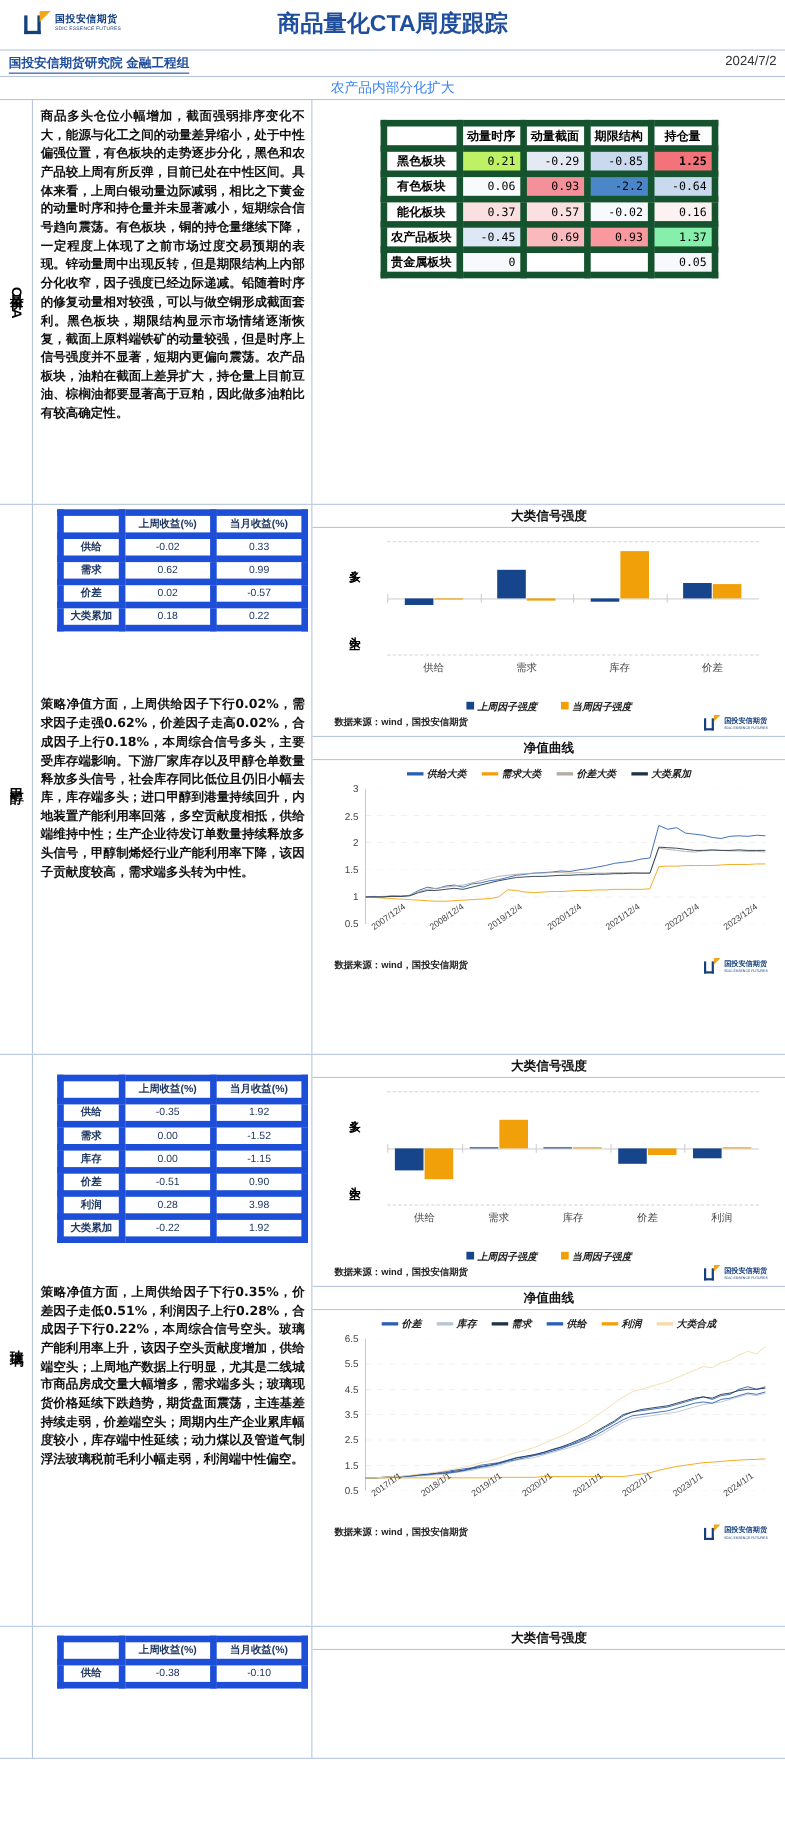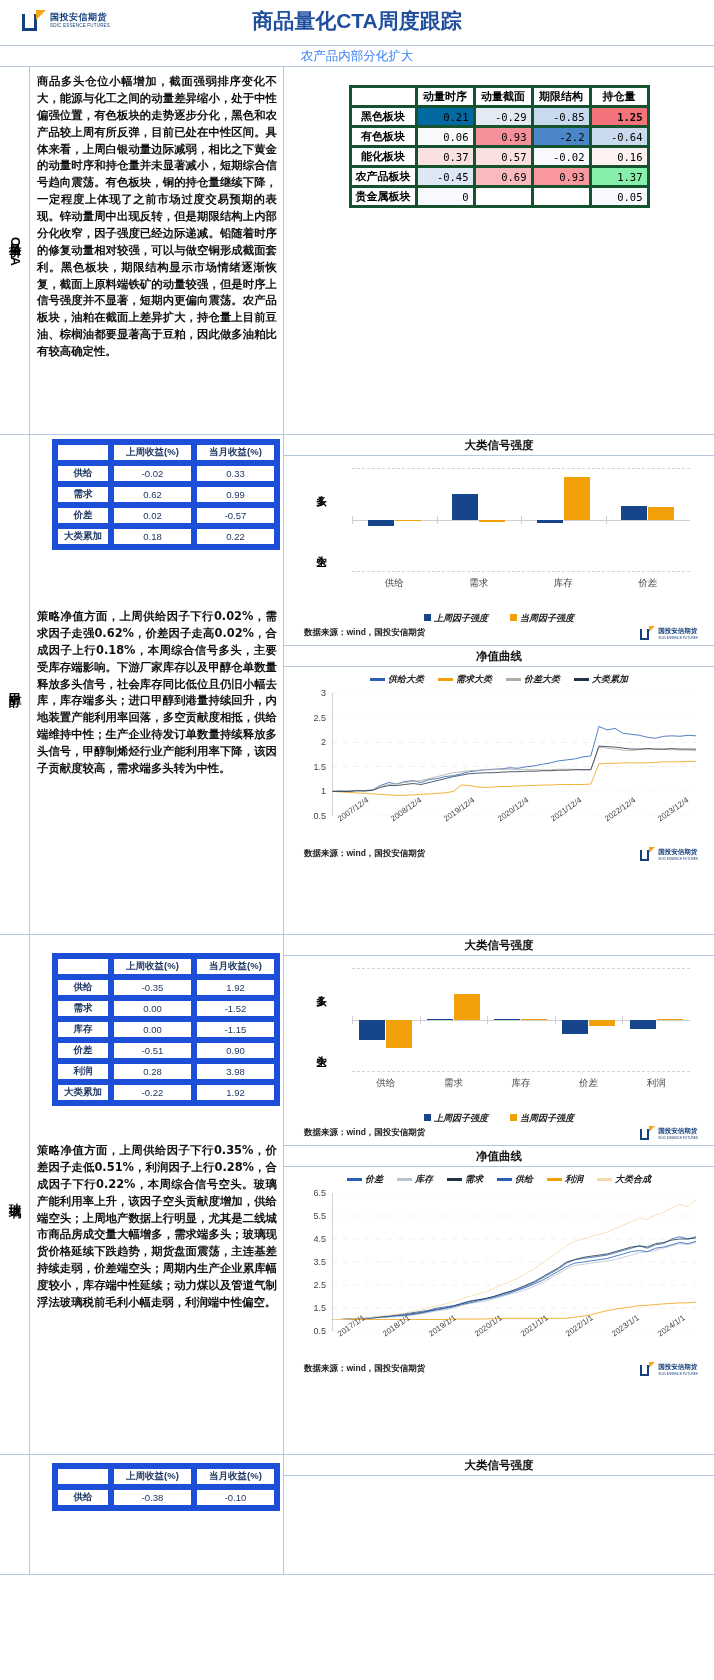--- a/index.html
+++ b/index.html
@@ -42,21 +42,21 @@
   .col-right { flex:1 1 auto; position:relative; }
 
   .body-text { font-size:11.4px; line-height:1.48; padding:6px 6px 6px 7px;
                text-align:justify; color:#111; font-weight:bold;
                font-family:"DejaVu Sans","Liberation Sans",sans-serif; }
 
   
   .matrix-wrap { padding:18px 12px 8px 12px; display:flex; justify-content:center; }
   table.matrix { border-collapse:collapse; font-size:10.5px;
                  font-family:"DejaVu Sans Mono","Liberation Mono",monospace; }
-  table.matrix th, table.matrix td { border:3px solid #14532d; padding:1px 4px; height:15px; }
+  table.matrix th, table.matrix td { border:6px solid #14532d; padding:1px 4px; height:15px; }
   table.matrix th { font-weight:bold; text-align:center; font-size:11px;
                     font-family:"DejaVu Sans","Liberation Sans",sans-serif; background:#fff; }
   table.matrix td.rh { font-weight:bold; text-align:center; font-size:11px; background:#fff;
                        font-family:"DejaVu Sans","Liberation Sans",sans-serif; white-space:nowrap; }
   table.matrix td.v { text-align:right; min-width:58px; }
 
   
   .rt-wrap { padding:4px 2px 2px 22px; }
   table.rt { border-collapse:collapse; width:228px; font-size:9.5px; color:#1f3864; }
   table.rt th, table.rt td { border:6px solid #1d4ed8; height:21px; text-align:center;
@@ -130,20 +130,24 @@
           <div class="tri"></div>
       </div>
       <div class="logo-txt">
         <div class="cn">国投安信期货</div>
         <div class="en">SDIC ESSENCE FUTURES</div>
       </div>
     </div>
     <div class="main-title">商品量化CTA周度跟踪</div>
   </div>
 
+  <div class="sub-bar">
+    <div class="dept">国投安信期货研究院 金融工程组</div>
+    <div class="date">2024/7/2</div>
+  </div>
 
   <div class="banner">农产品内部分化扩大</div>
 
   <div class="row" style="height:368px;">
     <div class="col-label">
       <span>量价CTA</span>
     </div>
     <div class="col-left">
       <div class="body-text">商品多头仓位小幅增加，截面强弱排序变化不大，能源与化工之间的动量差异缩小，处于中性偏强位置，有色板块的走势逐步分化，黑色和农产品较上周有所反弹，目前已处在中性区间。具体来看，上周白银动量边际减弱，相比之下黄金的动量时序和持仓量并未显著减小，短期综合信号趋向震荡。有色板块，铜的持仓量继续下降，一定程度上体现了之前市场过度交易预期的表现。锌动量周中出现反转，但是期限结构上内部分化收窄，因子强度已经边际递减。铅随着时序的修复动量相对较强，可以与做空铜形成截面套利。黑色板块，期限结构显示市场情绪逐渐恢复，截面上原料端铁矿的动量较强，但是时序上信号强度并不显著，短期内更偏向震荡。农产品板块，油粕在截面上差异扩大，持仓量上目前豆油、棕榈油都要显著高于豆粕，因此做多油粕比有较高确定性。</div>
     </div>
@@ -155,21 +159,21 @@
               <th class="blank"></th>
               <th>动量时序</th>
               <th>动量截面</th>
               <th>期限结构</th>
               <th>持仓量</th>
             </tr>
           </thead>
           <tbody id="matrix-body">
               <tr>
                 <td class="rh">黑色板块</td>
-                <td class="v" style="background: #0369a1;">0.21</td>
+                <td class="v" style="background: #bef264;">0.21</td>
                 <td class="v" style="background: rgb(227, 234, 244);">-0.29</td>
                 <td class="v" style="background: rgb(201, 217, 238);">-0.85</td>
                 <td class="v" style="background: rgb(244, 115, 122); font-weight: bold;">1.25</td>
               </tr>
               <tr>
                 <td class="rh">有色板块</td>
                 <td class="v" style="background: rgb(249, 250, 252);">0.06</td>
                 <td class="v" style="background: rgb(244, 144, 154);">0.93</td>
                 <td class="v" style="background: rgb(74, 134, 200);">-2.2</td>
                 <td class="v" style="background: rgb(201, 217, 238);">-0.64</td>

